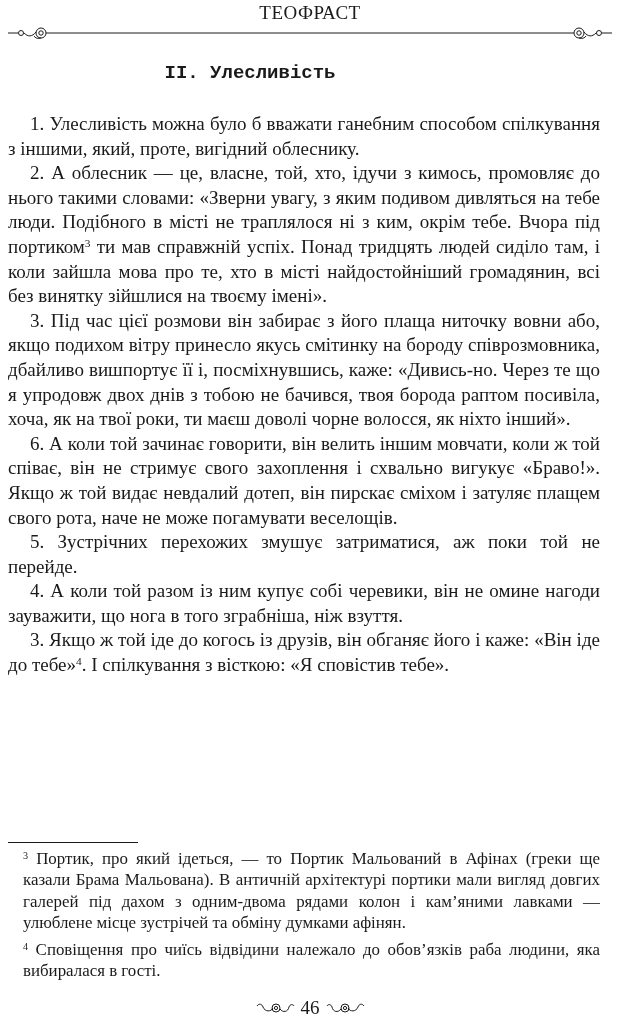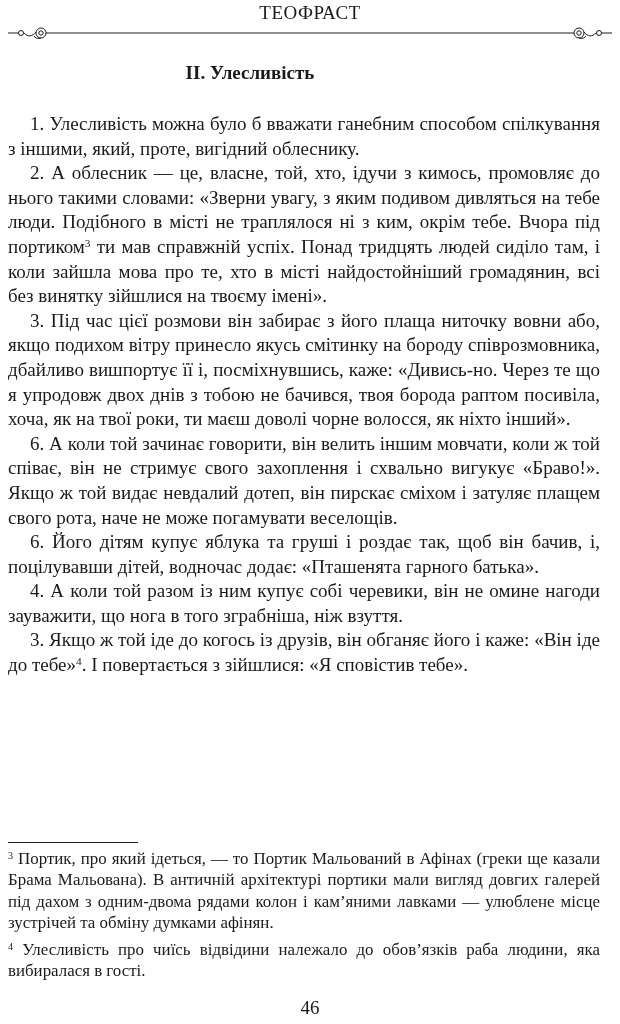--- a/index.html
+++ b/index.html
@@ -10,42 +10,42 @@
   }
   .running-head {
     position: absolute; top: 2px; left: 0; width: 620px; text-align: center;
     font-family: "Liberation Serif", serif; font-size: 19px; letter-spacing: 0.5px;
   }
   .head-rule {
     position: absolute; top: 25px; left: 0; width: 620px; height: 16px;
   }
   .chapter-title {
     position: absolute; top: 62px; left: 0; width: 500px; text-align: center;
-    font-family: Liberation Serif, serif; font-weight: bold; font-size: 19px;
+    font-family: Liberation Mono, monospace; font-weight: bold; font-size: 19px;
   }
   .body-text {
     position: absolute; top: 112px; left: 8px; width: 592px;
     font-family: "Liberation Serif", serif; font-size: 19px; line-height: 24.6px;
     text-align: justify;
   }
   .body-text p { margin: 0; text-indent: 22px; }
   .body-text sup, .footnotes sup { font-size: 60%; line-height: 0; vertical-align: 0.5em; }
   .fn-rule {
     position: absolute; top: 842px; left: 8px; width: 130px; height: 0;
     border-top: 1px solid #1a1a1a;
   }
   .footnotes {
     position: absolute; top: 848px; left: 8px; width: 592px;
     font-family: "Liberation Serif", serif; font-size: 16.9px; line-height: 21.3px;
     text-align: justify;
   }
-  .footnotes p { margin: 0 0 6px 0; }
+  .footnotes p { margin: 0 0 6px 15px; }
   .folio {
     position: absolute; top: 996px; left: 0; width: 620px; height: 24px;
-    display: flex; justify-content: center; align-items: center; gap: 6px; flex-direction: column;
+    display: flex; justify-content: center; align-items: center; gap: 6px;
   }
   .folio-num { font-family: "Liberation Serif", serif; font-size: 19px; }
   .orn { width: 40px; height: 14px; }
 </style>
 </head>
 <body>
 
 <div class="running-head">ТЕОФРАСТ</div>
 
 <svg class="head-rule" viewBox="0 0 620 16" preserveAspectRatio="none">
@@ -66,30 +66,30 @@
   </g>
 </svg>
 
 <div class="chapter-title">II. Улесливість</div>
 
 <div class="body-text">
   <p><span>1. Улесливість можна було б вважати ганебним способом спілкування з іншими, який, проте, вигідний облеснику.</span></p>
   <p><span>2. А облесник — це, власне, той, хто, ідучи з кимось, промовляє до нього такими словами: «Зверни увагу, з яким подивом дивляться на тебе люди. Подібного в місті не траплялося ні з ким, окрім тебе. Вчора під портиком</span><sup>3</sup><span> ти мав справжній успіх. Понад тридцять людей сиділо там, і коли зайшла мова про те, хто в місті найдостойніший громадянин, всі без винятку зійшлися на твоєму імені».</span></p>
   <p><span>3. Під час цієї розмови він забирає з його плаща ниточку вовни або, якщо подихом вітру принесло якусь смітинку на бороду співрозмовника, дбайливо вишпортує її і, посміхнувшись, каже: «Дивись-но. Через те що я упродовж двох днів з тобою не бачився, твоя борода раптом посивіла, хоча, як на твої роки, ти маєш доволі чорне волосся, як ніхто інший».</span></p>
   <p><span>6. А коли той зачинає говорити, він велить іншим мовчати, коли ж той співає, він не стримує свого захоплення і схвально вигукує «Браво!». Якщо ж той видає невдалий дотеп, він пирскає сміхом і затуляє плащем свого рота, наче не може погамувати веселощів.</span></p>
-  <p><span>6. Його дітям купує яблука та груші і роздає так, щоб він бачив, і, поцілувавши дітей, водночас додає: «Пташенята гарного батька».</span></p>
+  <p><span>5. Зустрічних перехожих змушує затриматися, аж поки той не перейде.</span></p>
   <p><span>4. А коли той разом із ним купує собі черевики, він не омине нагоди зауважити, що нога в того зграбніша, ніж взуття.</span></p>
-  <p><span>3. Якщо ж той іде до когось із друзів, він обганяє його і каже: «Він іде до тебе»</span><sup>4</sup><span>. І повертається з зійшлися: «Я сповістив тебе».</span></p>
+  <p><span>3. Якщо ж той іде до когось із друзів, він обганяє його і каже: «Він іде до тебе»</span><sup>4</sup><span>. І спілкування з вісткою: «Я сповістив тебе».</span></p>
 </div>
 
 <div class="fn-rule"></div>
 
 <div class="footnotes">
   <p><sup>3</sup><span> Портик, про який ідеться, — то Портик Мальований в Афінах (греки ще казали Брама Мальована). В античній архітектурі портики мали вигляд довгих галерей під дахом з одним-двома рядами колон і кам’яними лавками — улюблене місце зустрічей та обміну думками афінян.</span></p>
-  <p><sup>4</sup><span> Улесливість про чиїсь відвідини належало до обов’язків раба людини, яка вибиралася в гості.</span></p>
+  <p><sup>4</sup><span> Сповіщення про чиїсь відвідини належало до обов’язків раба людини, яка вибиралася в гості.</span></p>
 </div>
 
 <div class="folio">
   <svg class="orn" viewBox="0 0 40 14">
     <g fill="none" stroke="#1a1a1a" stroke-width="1">
       <path d="M2 5 C 4 2, 7 3, 8 6 C 10 11, 16 11, 18 7"></path>
       <circle cx="21" cy="7" r="4"></circle>
       <circle cx="21" cy="7" r="1.6"></circle>
       <path d="M25 8 C 28 12, 33 11, 34 6 C 35 3, 38 3, 39 5"></path>
     </g>

